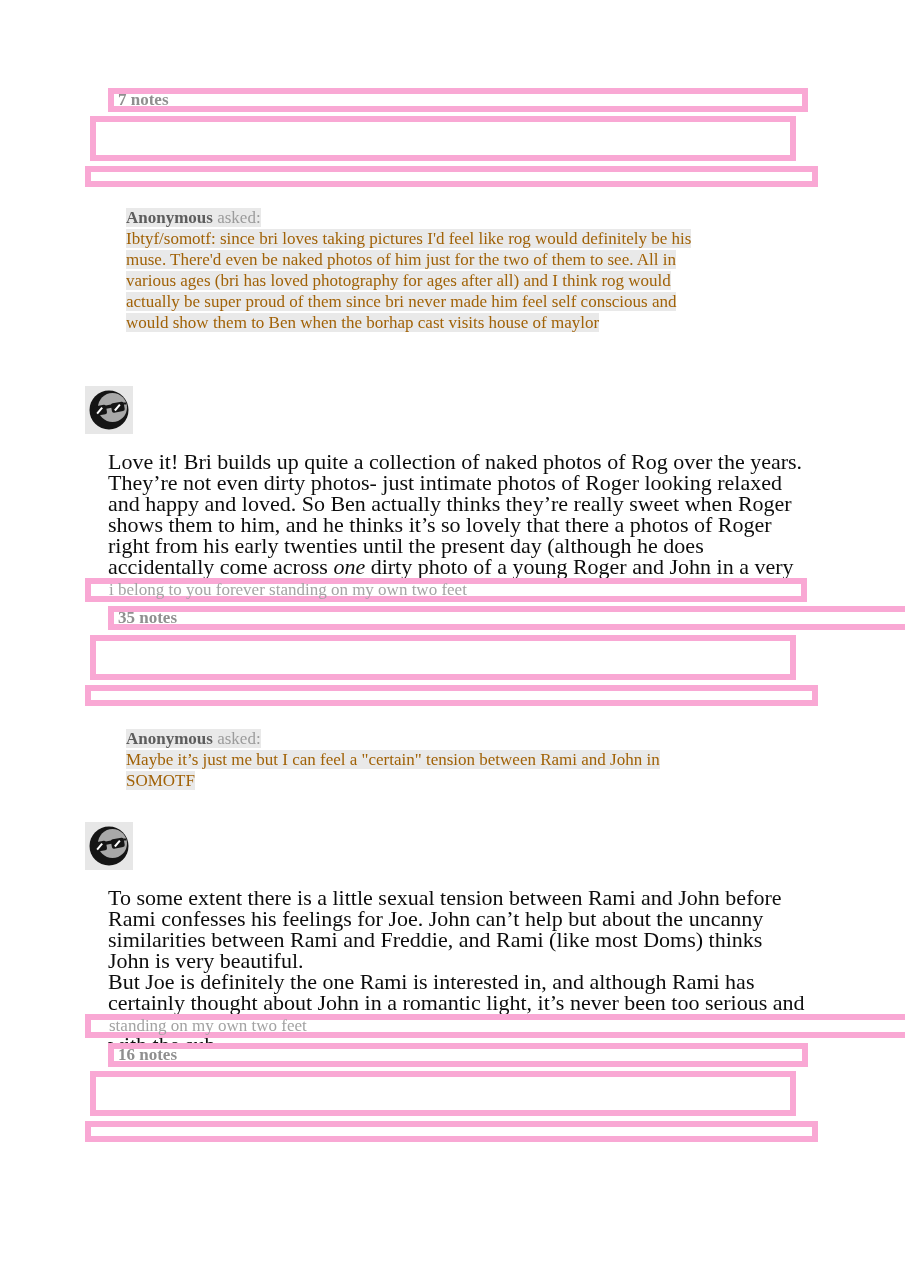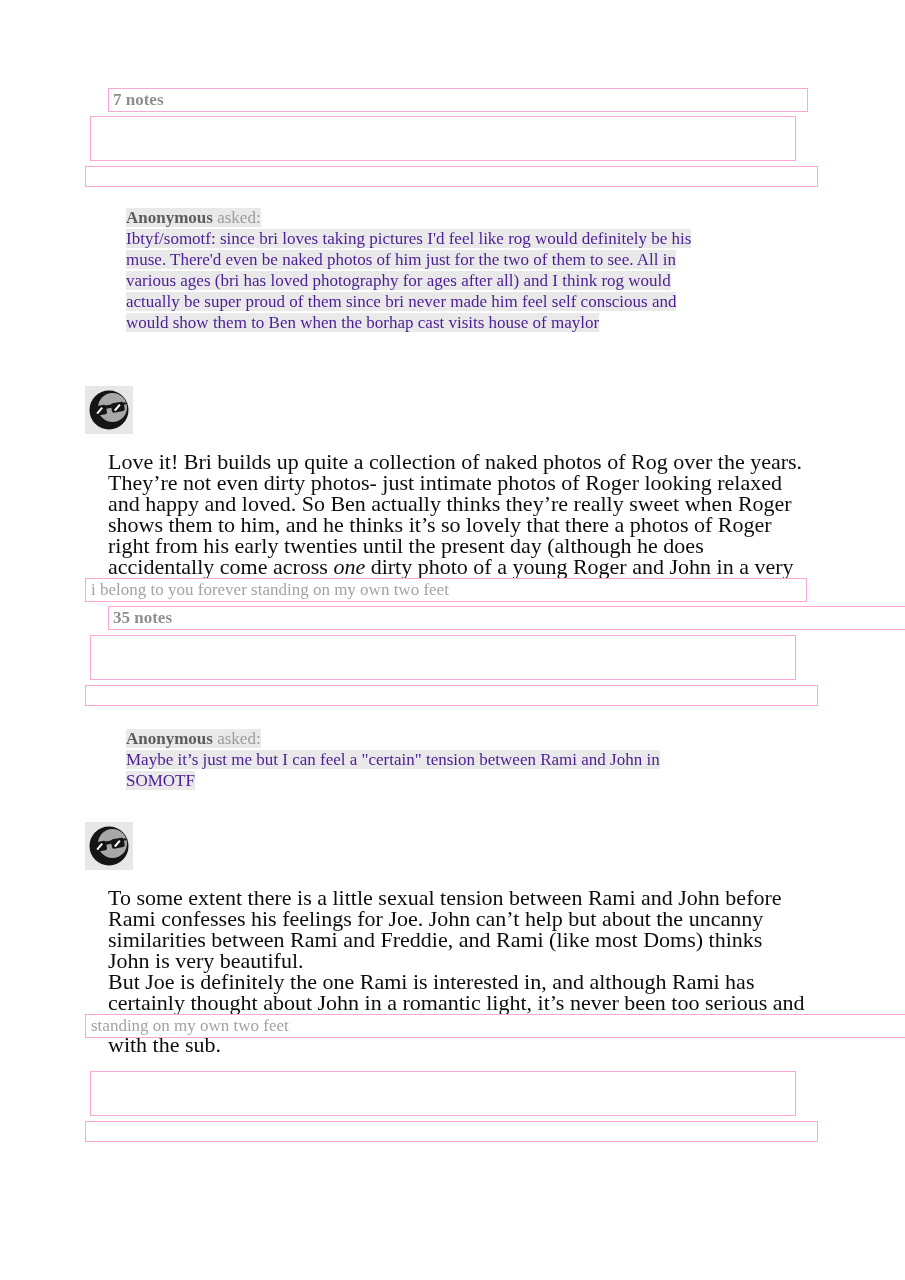--- a/index.html
+++ b/index.html
@@ -6,56 +6,56 @@
   .page{
     position:relative;
     width:905px;height:1280px;
     background:#ffffff;
     font-family:"Liberation Serif", serif;
     color:#111;
     overflow:hidden;
   }
   .box{
     position:absolute;
-    border:1px solid #f9a8d4;
+    border:6px solid #f9a8d4;
     background:#ffffff;
     box-sizing:border-box;
   }
   .notes-box{
     height:24px;
     display:flex;align-items:center;
     padding-left:4px;
   }
   .notes-text{
     font-weight:bold;
     color:#8f8f8f;
     font-size:17px;
   }
   .tags-box{
     height:24px;
     display:flex;align-items:center;
-    padding-left:5px;
+    padding-left:18px;
   }
   .tags-text{
     color:#a3a3a3;
     font-size:17px;
     white-space:nowrap;
   }
   .ask-block{
     position:absolute;
     font-size:17px;
     line-height:21px;
   }
   .ask-header{display:block;}
   .ask-header .hl{background:#e9e9e9;}
   .ask-author{font-weight:bold;color:#5d5d5d;}
   .ask-verb{color:#9b9b9b;}
   .question-text{
     background:#e9e9e9;
-    color:#4c1d95;
+    color:#a16207;
     -webkit-box-decoration-break:clone;
     box-decoration-break:clone;
   }
   .answer-block{
     position:absolute;
     font-size:22px;
     line-height:21px;
     color:#0d0d0d;
   }
   .avatar{
@@ -131,16 +131,19 @@
   </svg>
 
   <div class="answer-block" style="top:887px;left:108px;width:700px;">
     <span>To some extent there is a little sexual tension between Rami and John before Rami confesses his feelings for Joe. John can’t help but about the uncanny similarities between Rami and Freddie, and Rami (like most Doms) thinks John is very beautiful.</span><br>
     <span>But Joe is definitely the one Rami is interested in, and although Rami has certainly thought about John in a romantic light, it’s never been too serious and his protectiveness of John forever stems from the close friendship he’s built with the sub.</span>
   </div>
 
   <div class="box tags-box" style="top:1014px;left:85px;width:849px;">
     <span class="tags-text">standing on my own two feet</span>
   </div>
+  <div class="box notes-box" style="top:1043px;left:108px;width:700px;">
+    <span class="notes-text">16 notes</span>
+  </div>
   <div class="box" style="top:1071px;left:90px;width:706px;height:45px;"></div>
   <div class="box" style="top:1121px;left:85px;width:733px;height:21px;"></div>
 
 </div>
 
 </body></html>

